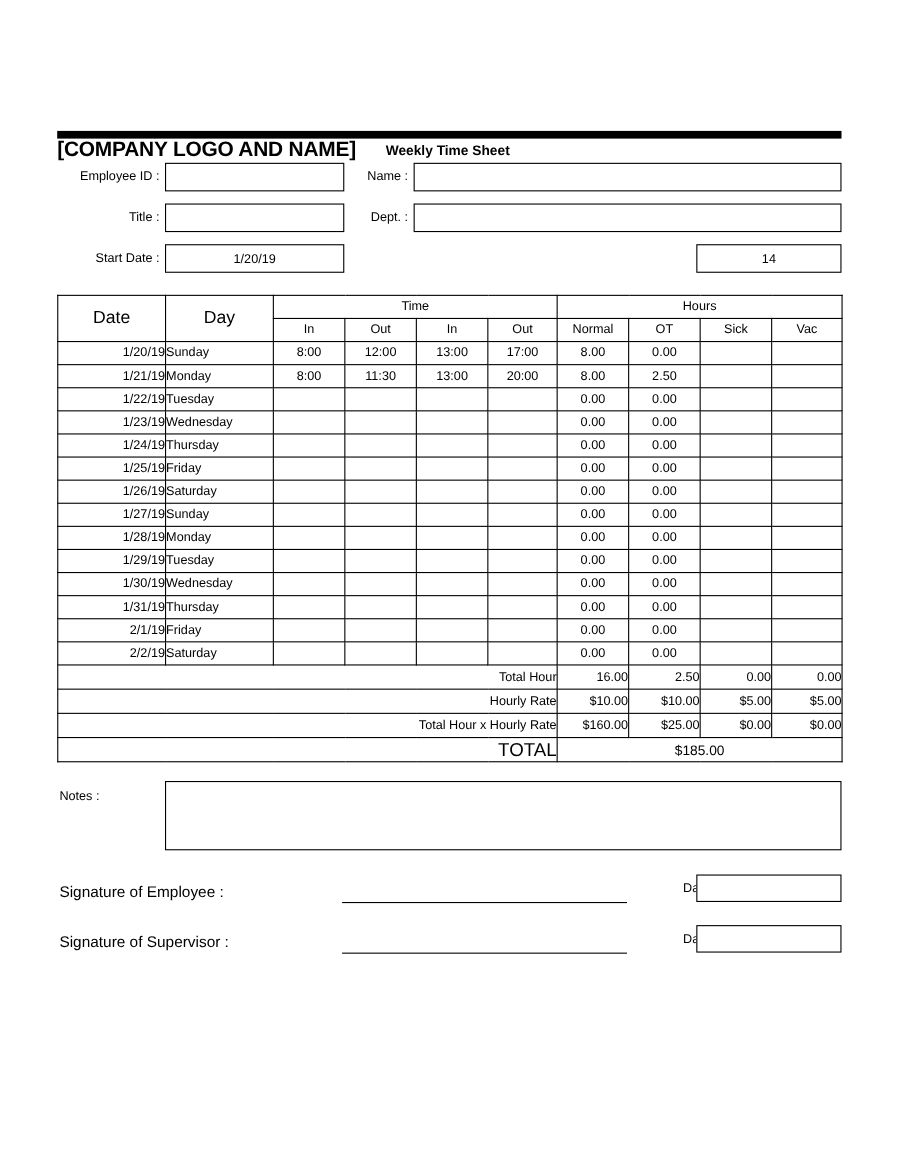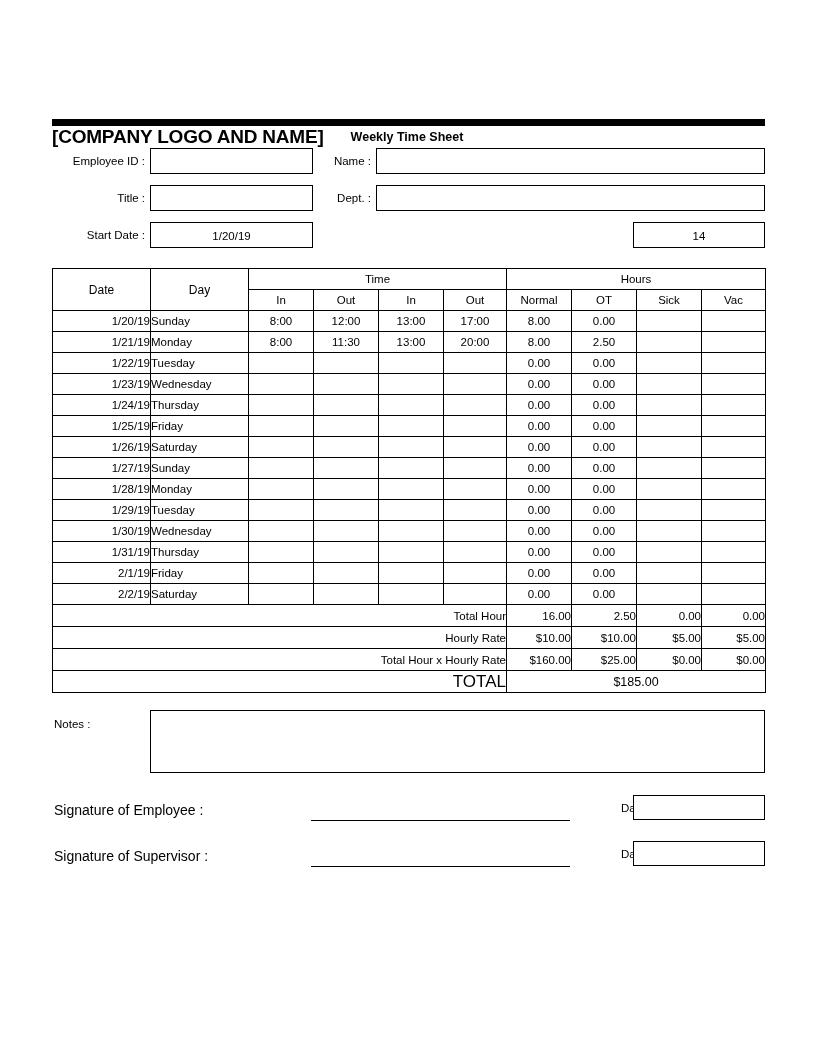--- a/index.html
+++ b/index.html
@@ -95,21 +95,21 @@
     height: 24px;
   }
   th.sub {
     font-weight: bold;
     font-size: 11.5px;
     text-align: center;
     height: 22px;
   }
   th.stack {
     font-weight: bold;
-    font-size: 12px;
+    font-size: 16px;
     text-align: center;
   }
   td.date-cell {
     text-align: right;
     padding-right: 13px;
   }
   td.day-cell {
     text-align: left;
     padding-left: 14px;
   }

